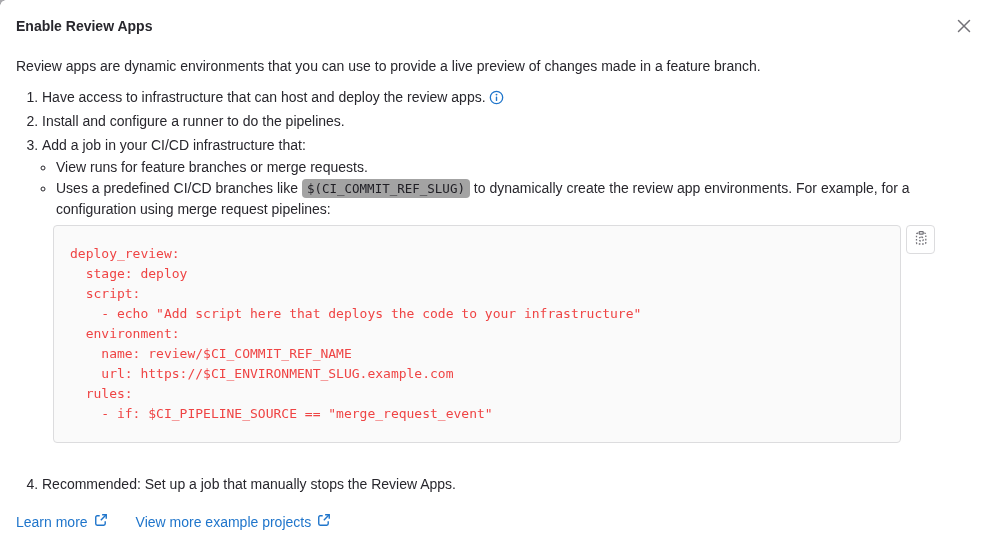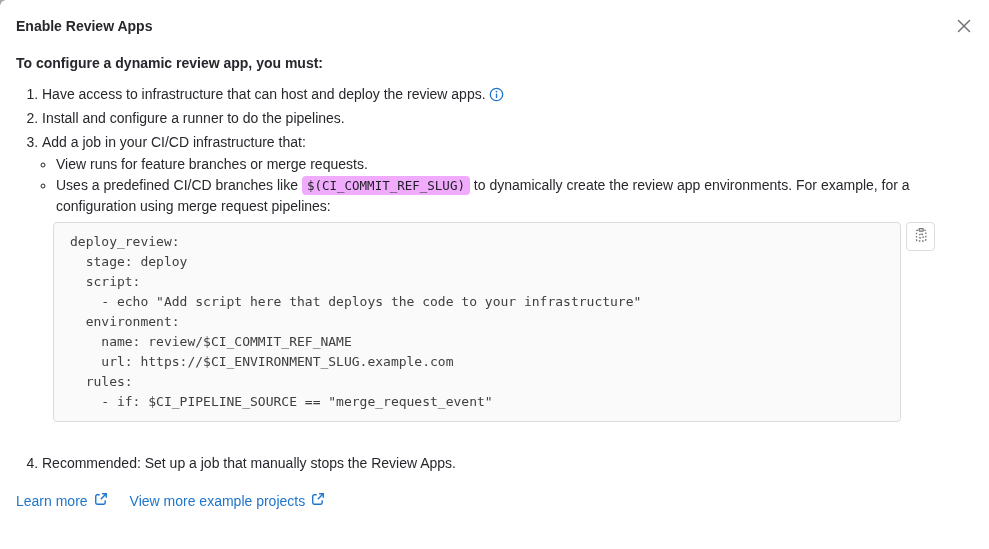--- a/index.html
+++ b/index.html
@@ -26,50 +26,50 @@
   .intro { margin: 18px 0 0; font-size: 14px; line-height: 20px; }
   .subheading { margin: 15px 0 0; font-size: 14px; line-height: 20px; font-weight: 700; }
   ol.steps { margin: 9px 0 0; padding-left: 26px; font-size: 14px; }
   ol.steps > li { line-height: 24px; }
   ul.substeps { list-style-type: circle; margin: 0; padding-left: 14px; }
   ul.substeps > li { line-height: 21px; }
   .info-link { display: inline-block; vertical-align: -3px; margin-left: 3px; line-height: 0; cursor: pointer; }
   .inline-code {
     font-family: "DejaVu Sans Mono", monospace;
     font-size: 12.5px;
-    background: #f0abfc;
+    background: #a3a3a3;
     color: #1f1e24;
     border-radius: 4px;
     padding: 2px 5px;
   }
   .code-wrap { position: relative; margin: 5px 0 0 -3px; width: 848px; }
   pre.code-block {
     margin: 0;
     background: #fafafa;
     border: 1px solid #dcdcde;
     border-radius: 4px;
-    padding: 9px 16px;
+    padding: 18px 16px;
     font-family: "DejaVu Sans Mono", monospace;
     font-size: 13px;
     line-height: 20px;
-    color: #404040;
+    color: #ef4444;
     white-space: pre;
     overflow: hidden;
   }
   .copy-btn {
     position: absolute; top: 0; right: -34px;
     width: 29px; height: 29px;
     background: #fff;
     border: 1px solid #dcdcde;
     border-radius: 4px;
     display: flex; align-items: center; justify-content: center;
     cursor: pointer; padding: 0;
   }
   li.step-4 { margin-top: 29px; }
-  .footer-links { display: flex; gap: 22px; margin: 16px 0 0; }
+  .footer-links { display: flex; gap: 28px; margin: 16px 0 0; }
   a.doc-link {
     color: #1f75cb; text-decoration: none;
     font-size: 14px; line-height: 20px;
     display: inline-flex; align-items: center; gap: 6px;
     cursor: pointer;
   }
 </style>
 </head>
 <body>
 
@@ -81,22 +81,22 @@
     <h1 class="modal-title">Enable Review Apps</h1>
     <button class="close-btn">
       <span>
         <svg width="14" height="14" viewBox="0 0 14 14">
             <path d="M1.5 1.5l11 11M12.5 1.5l-11 11" stroke="#737278" stroke-width="1.5" stroke-linecap="round"></path>
           </svg>
       </span>
     </button>
   </div>
 
+  <p class="intro">Review apps are dynamic environments that you can use to provide a live preview of changes made in a feature branch.</p>
 
-  <p class="subheading">To configure a dynamic review app, you must:</p>
 
   <ol class="steps">
     <li><span>Have access to infrastructure that can host and deploy the review apps.</span><a class="info-link"><svg width="15" height="15" viewBox="0 0 16 16">
             <circle cx="8" cy="8" r="6.6" fill="none" stroke="#1f75cb" stroke-width="1.4"></circle>
             <circle cx="8" cy="4.9" r="1" fill="#1f75cb"></circle>
             <rect x="7.25" y="6.9" width="1.5" height="4.7" rx="0.5" fill="#1f75cb"></rect>
           </svg></a></li>
     <li><span>Install and configure a runner to do the pipelines.</span></li>
     <li><span>Add a job in your CI/CD infrastructure that:</span>
       <ul class="substeps">

